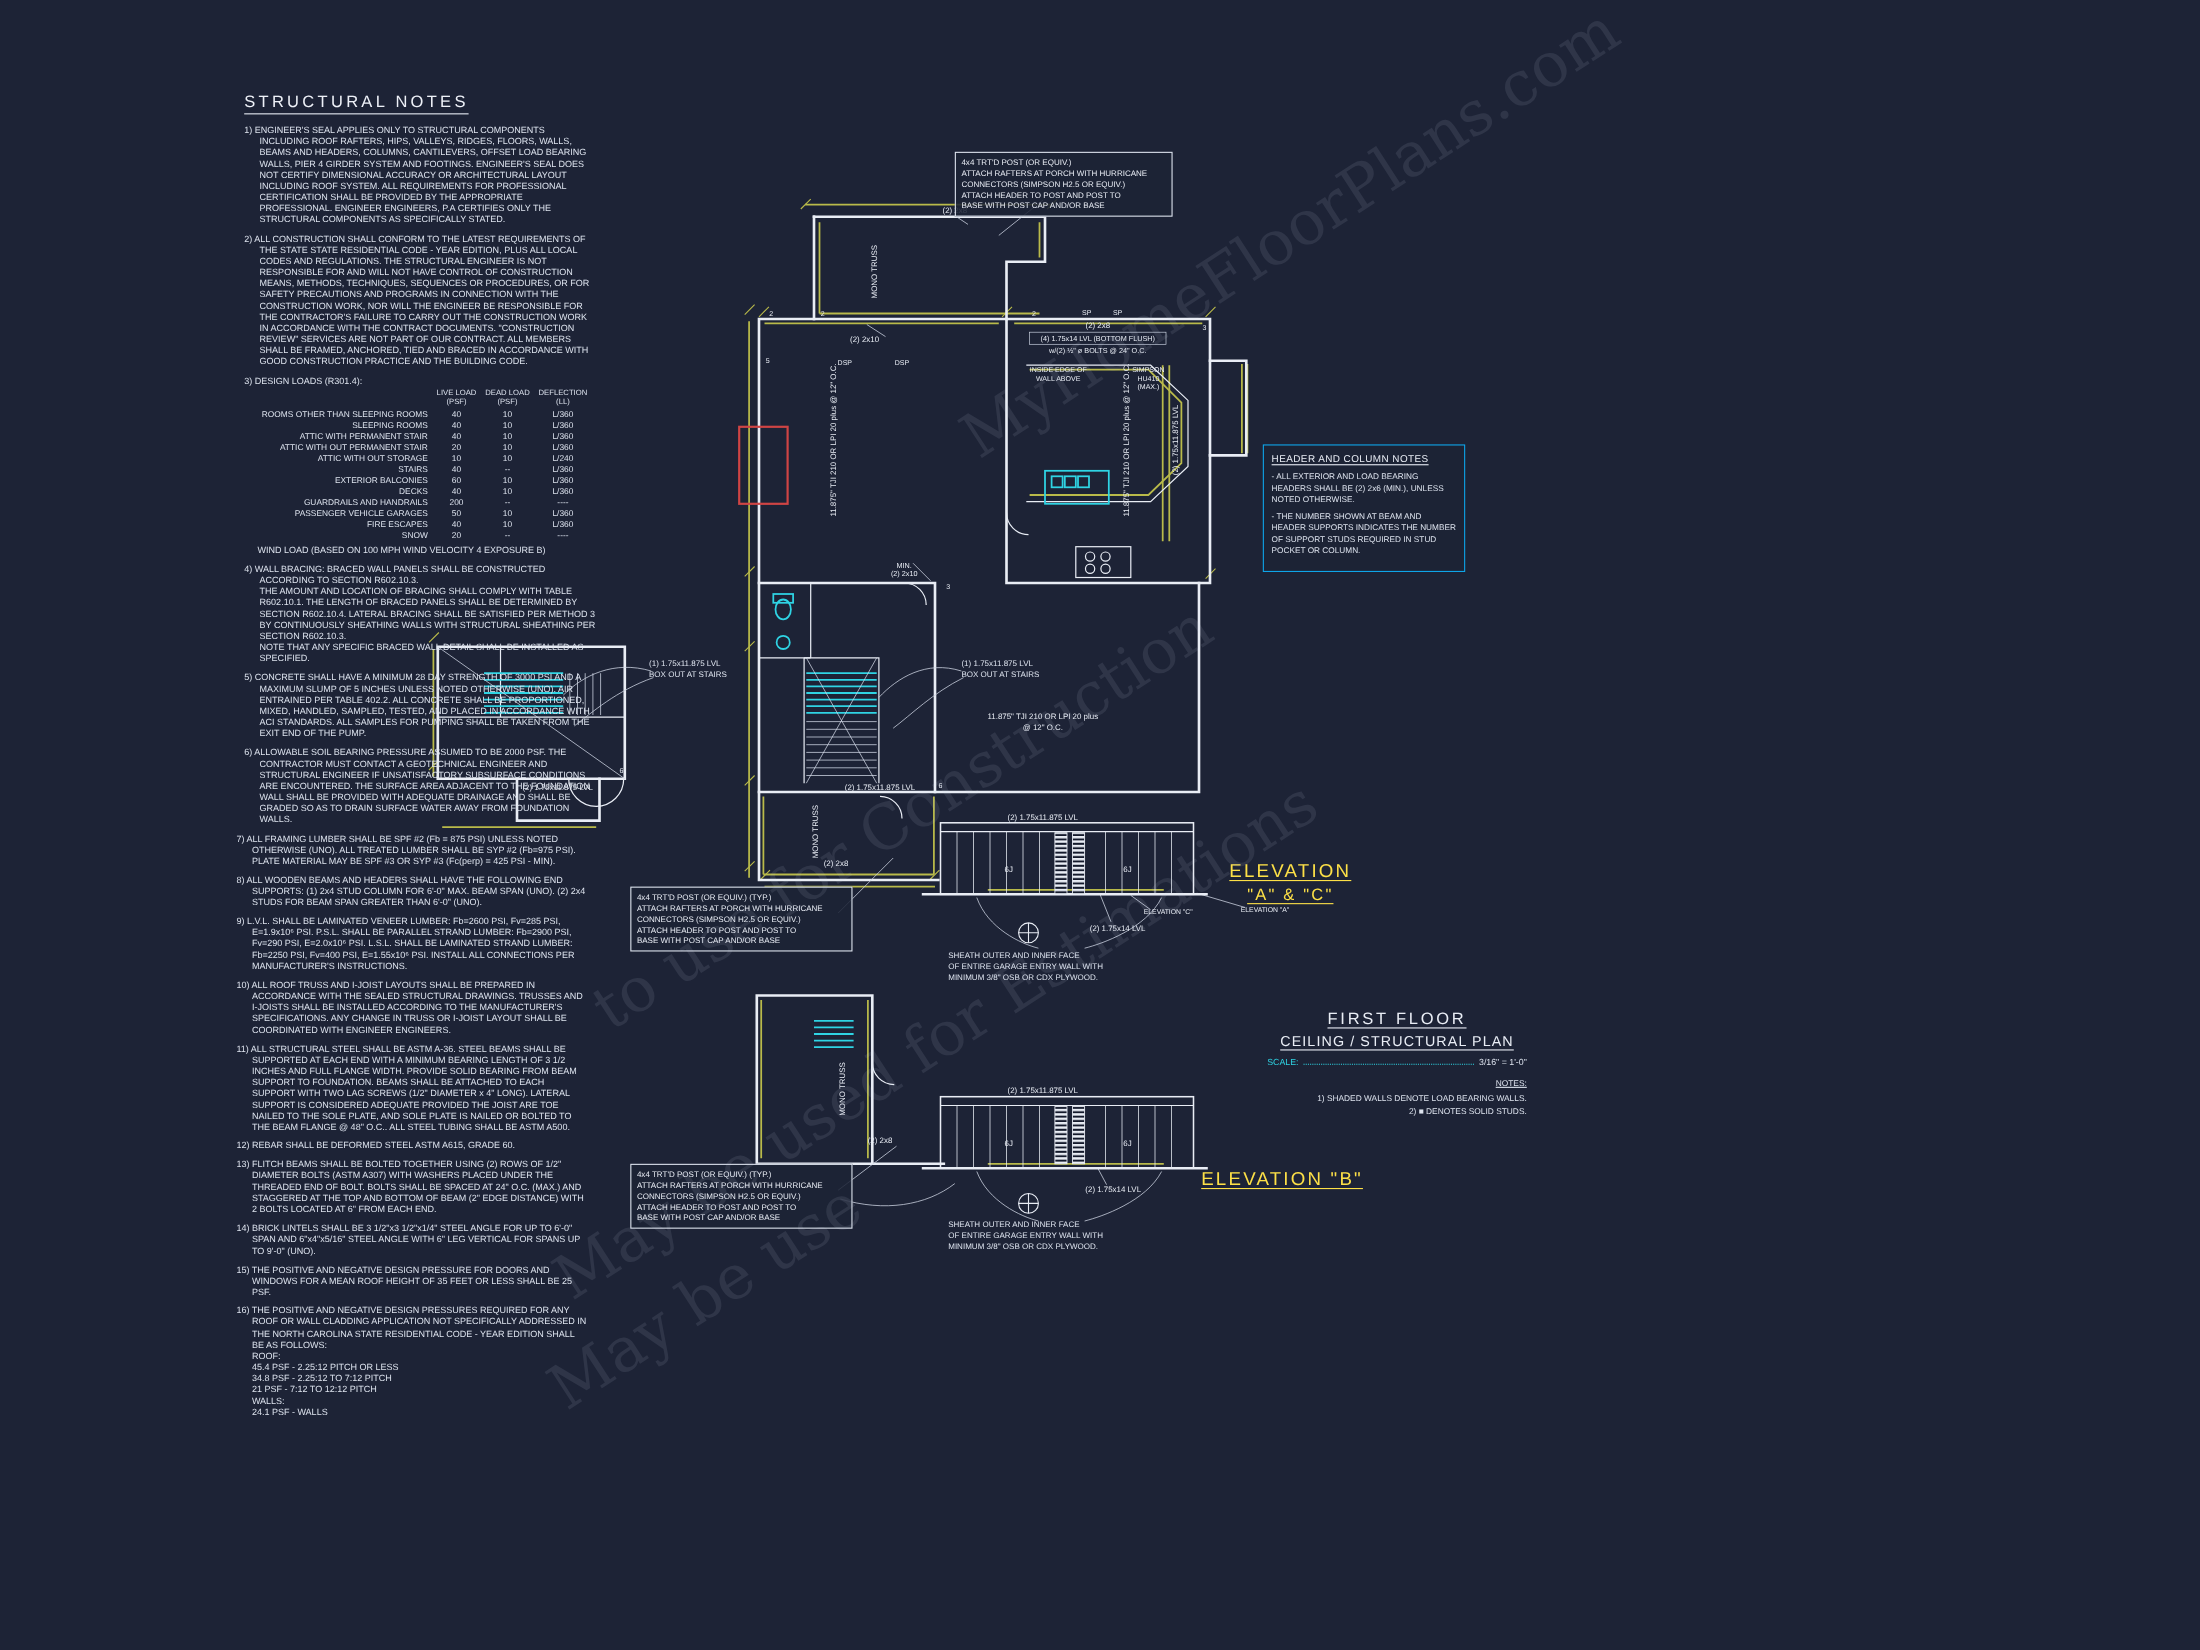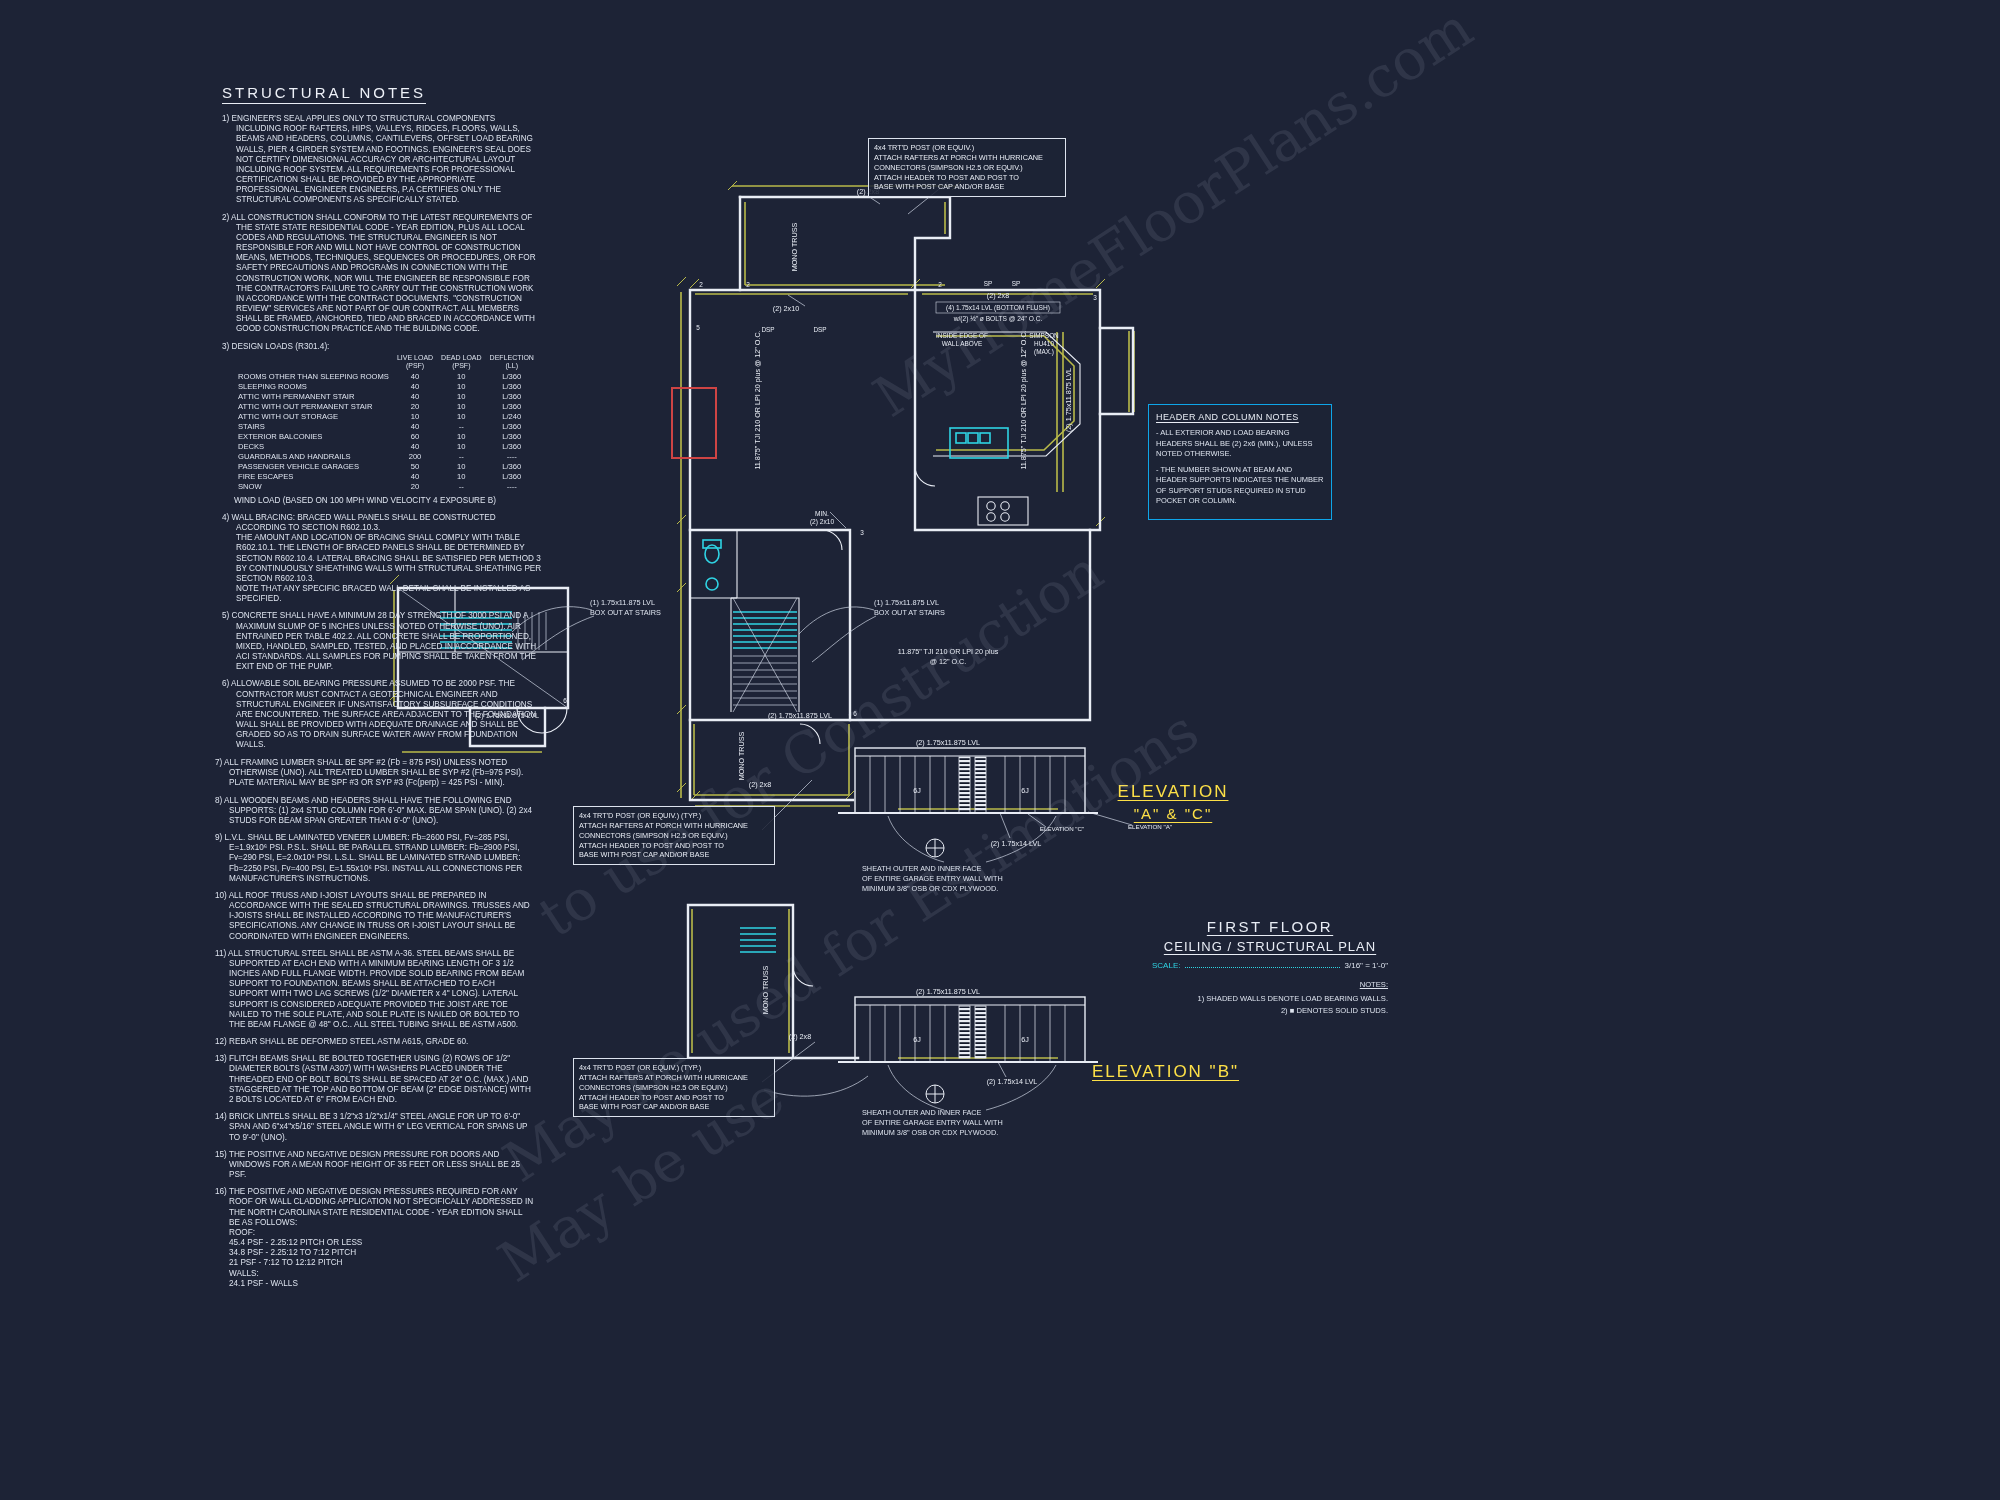--- a/index.html
+++ b/index.html
@@ -8,21 +8,21 @@
   .abs{position:absolute;}
   
   .notes-col{position:absolute;width:320px;}
   .sn-title{font-size:15px;letter-spacing:3px;border-bottom:1px solid #e9edf5;padding-bottom:2px;
             margin-bottom:10px;display:inline-block;color:#eef1f8;}
   .note{font-size:8.2px;line-height:1.24;white-space:pre-line;margin-bottom:7px;
         padding-left:14px;text-indent:-14px;color:#dde3ee;}
   .dl-intro{font-size:8.2px;margin-bottom:3px;color:#dde3ee;}
   .dl-table{border-collapse:collapse;font-size:7.6px;color:#dde3ee;margin:0 0 4px 12px;}
   .dl-table th{font-weight:normal;font-size:7px;text-align:center;padding:0 4px 2px;line-height:1.15;}
-  .dl-table td{padding:0.5px 4px;white-space:nowrap;}
+  .dl-table td{padding:0.5px 4px;white-space:nowrap;text-align:right;}
   .dl-table td+td{text-align:center;}
   
   .callout{position:absolute;border:1px solid #dde3ee;padding:4px 5px;font-size:7.3px;line-height:1.35;
            white-space:pre-line;background:rgba(29,35,54,0.88);}
   .hc-box{position:absolute;border:1px solid #0ea5e9;padding:7px 7px;width:168px;background:rgba(29,35,54,0.6);}
   .hc-title{font-size:9px;text-decoration:underline;text-underline-offset:2px;margin-bottom:6px;letter-spacing:0.4px;}
   .hc-item{font-size:7.5px;line-height:1.4;margin-bottom:5px;white-space:pre-line;color:#dde3ee;}
   .sheath{position:absolute;font-size:7.3px;line-height:1.4;text-align:left;white-space:pre-line;width:210px;color:#dde3ee;}
   .boxout{position:absolute;font-size:7.3px;line-height:1.35;white-space:pre-line;color:#dde3ee;}
   .elev-label{position:absolute;letter-spacing:2px;color:#fde047;margin-top:20px;}

